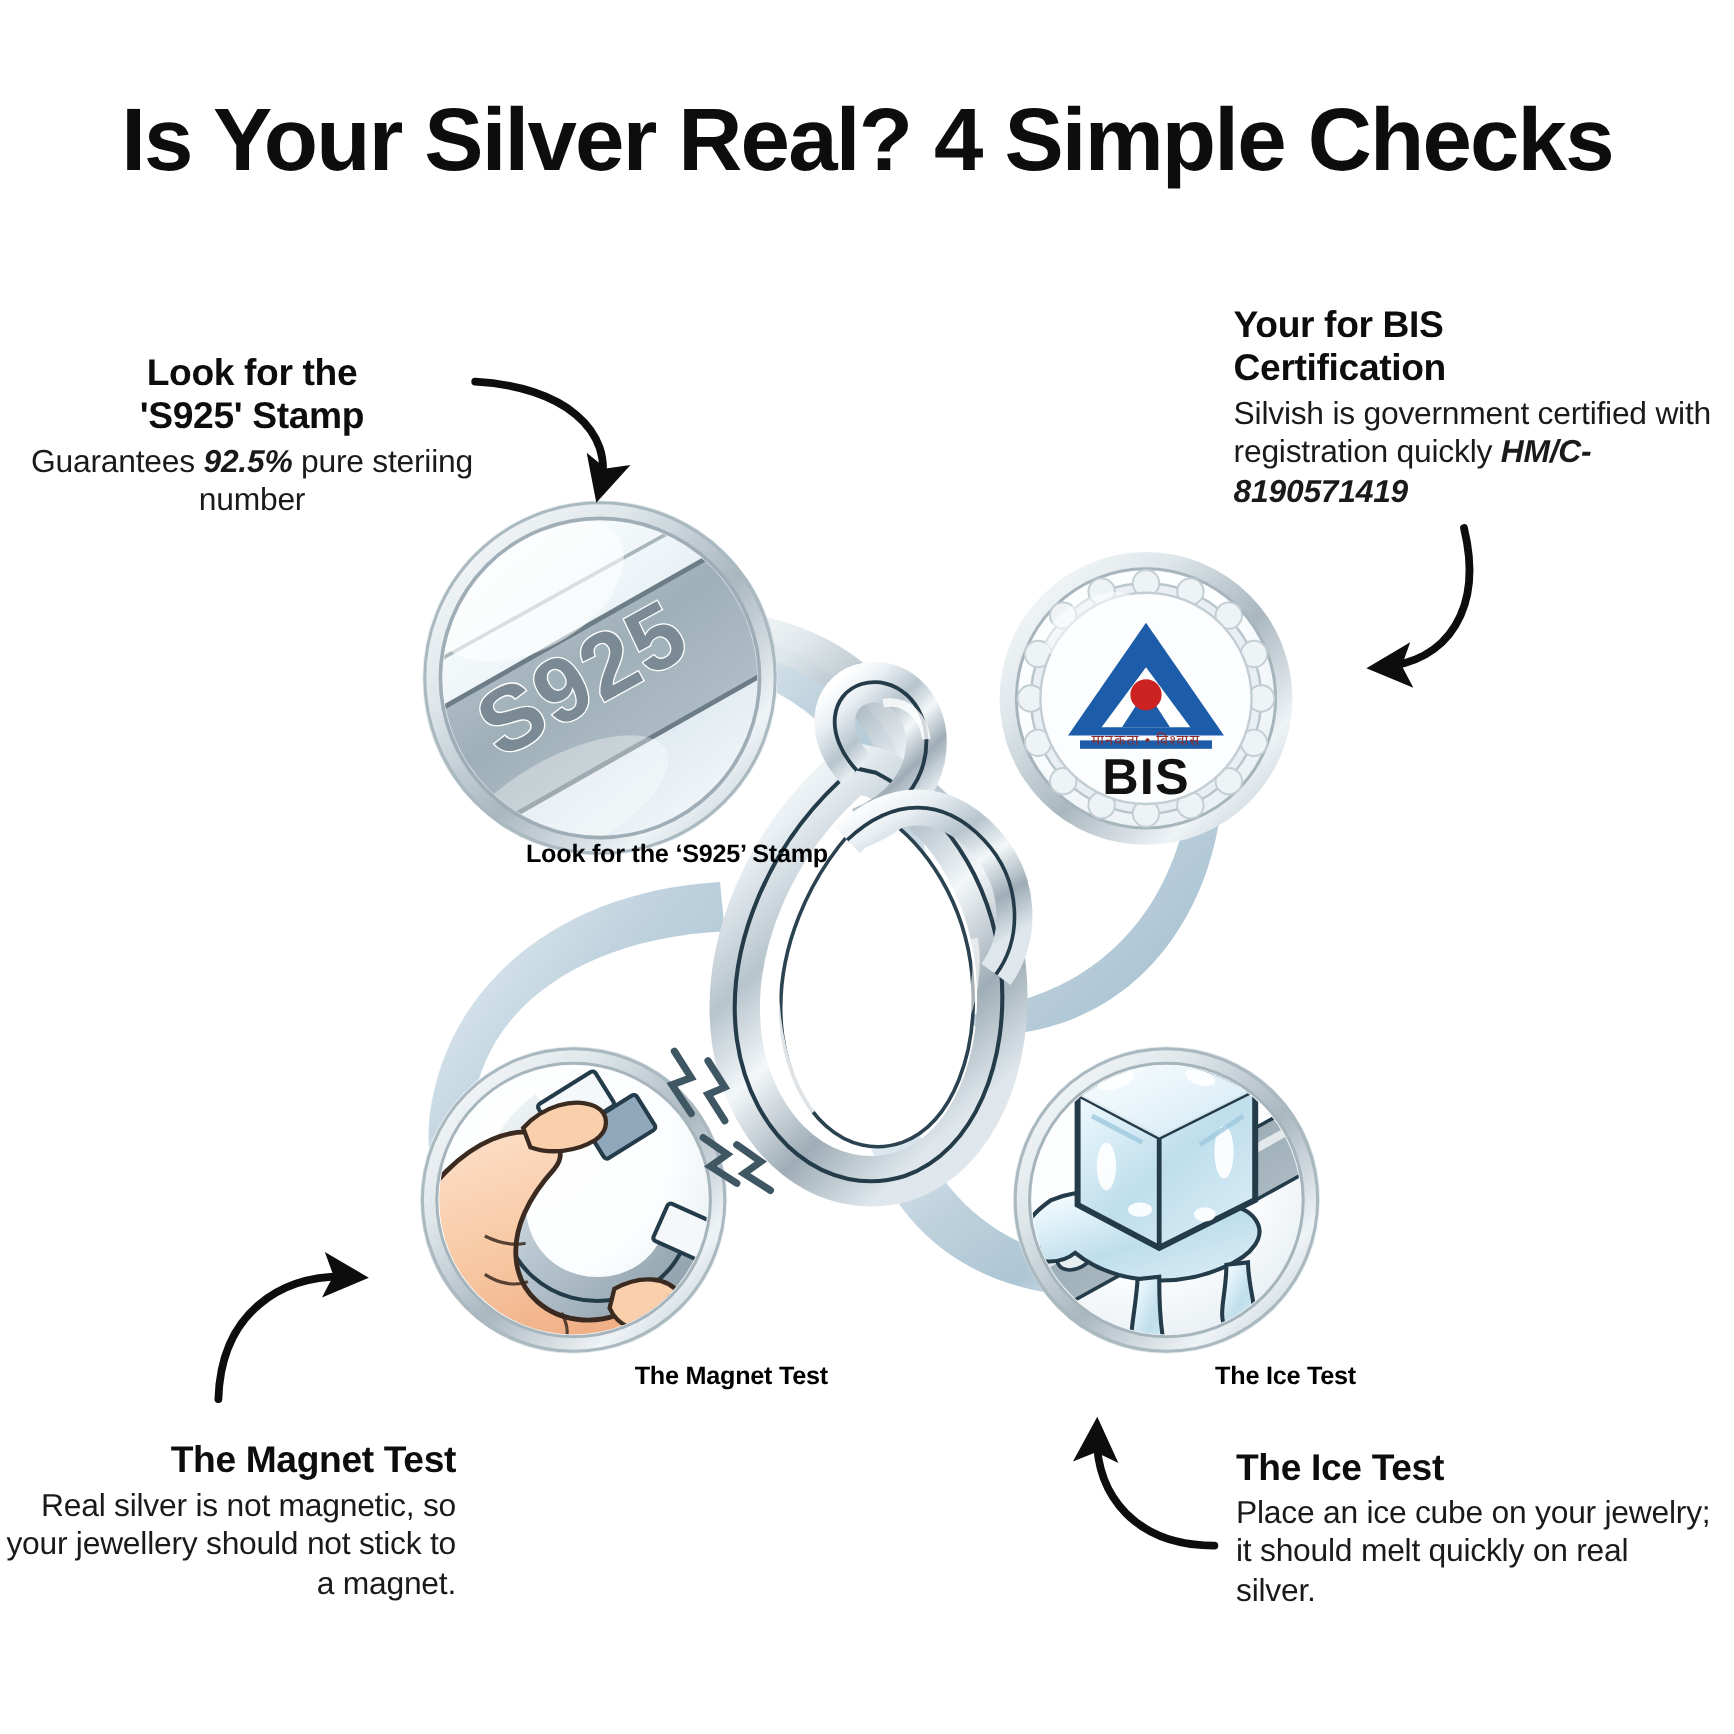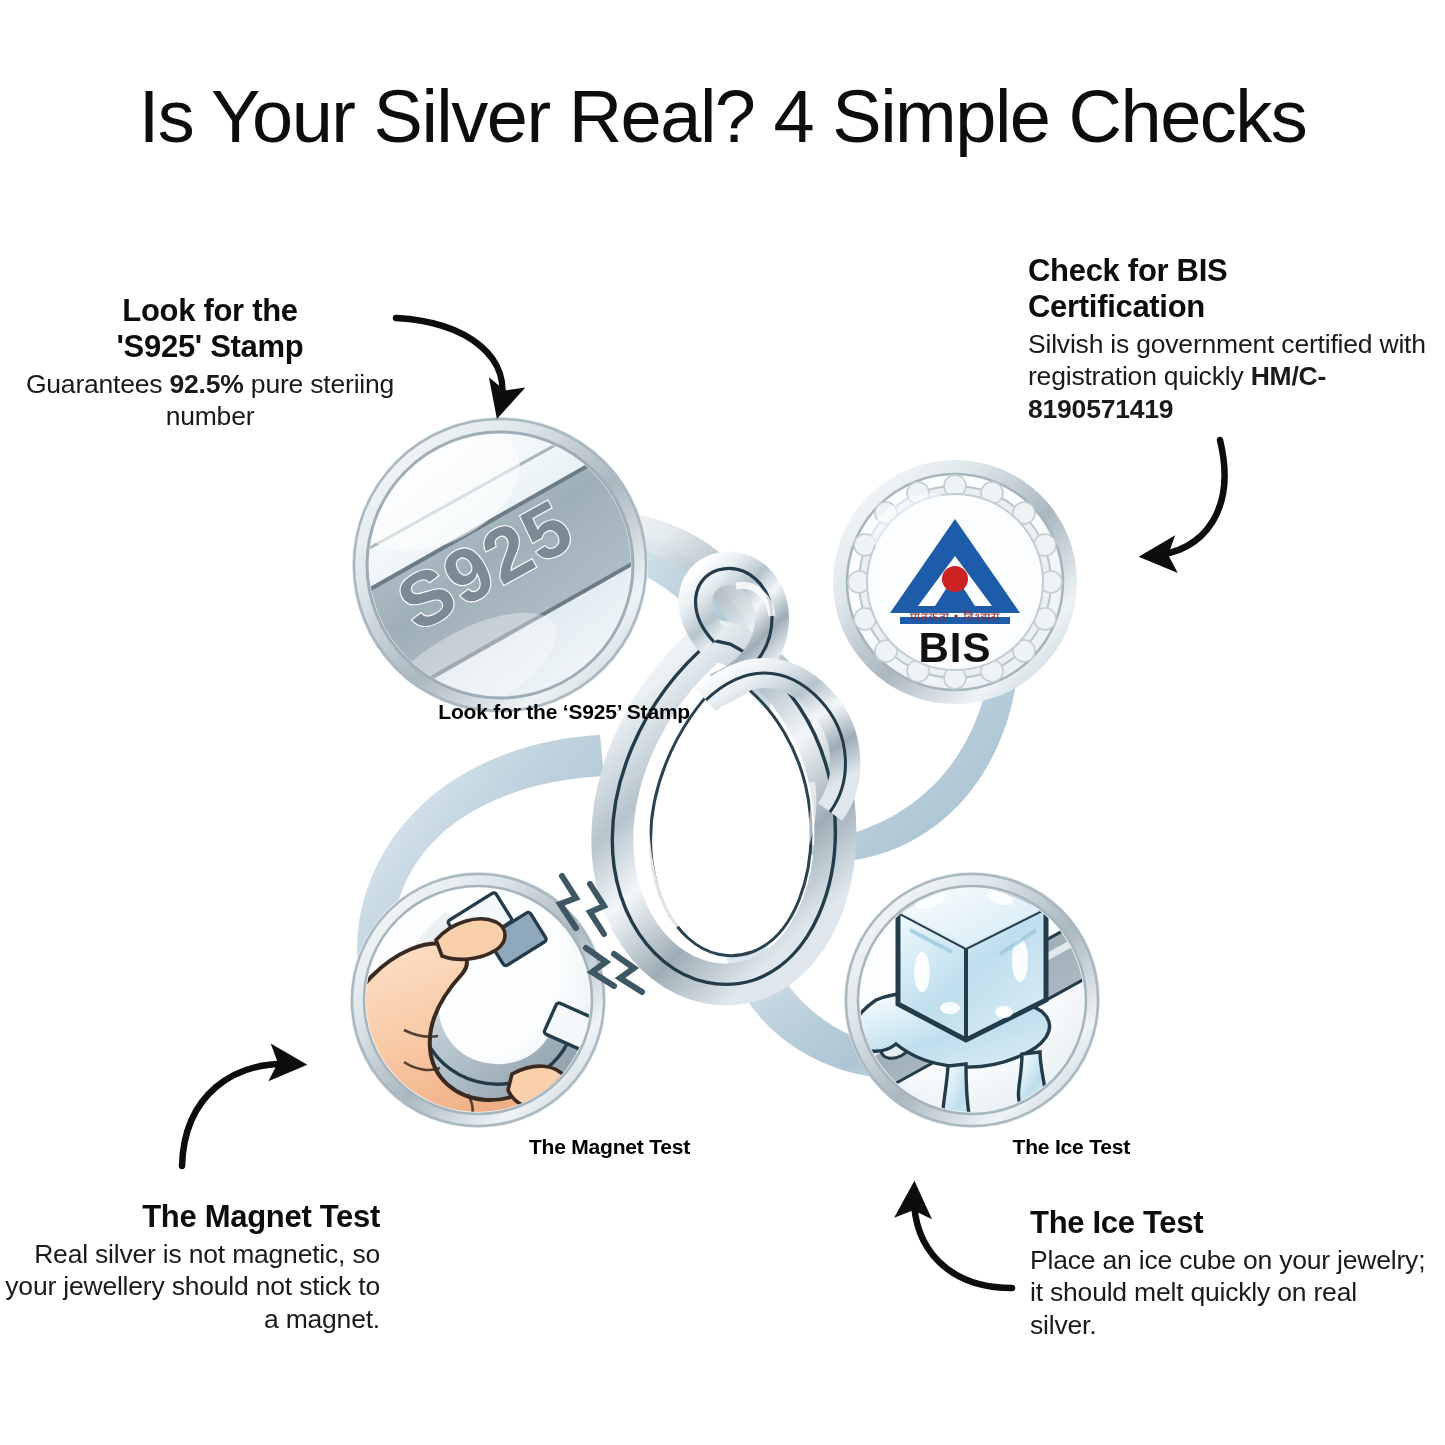--- a/index.html
+++ b/index.html
@@ -4,35 +4,35 @@
 <style>
   html,body{margin:0;padding:0;background:#ffffff;}
   body{width:1445px;height:1445px;position:relative;overflow:hidden;
        font-family:"Liberation Sans",sans-serif;color:#111111;}
 
   #stage{position:absolute;inset:0;}
 
   
   .title{
     position:absolute;top:78px;left:0;width:1445px;text-align:center;
-    font-size:74px;font-weight:normal;letter-spacing:-1.5px;
+    font-size:74px;font-weight:bold;letter-spacing:-1.5px;
     color:#0d0d0d;line-height:1.05;
   }
 
   
   .callout{position:absolute;}
   .callout .ct-head{
     font-size:31px;font-weight:bold;line-height:1.16;color:#0d0d0d;
     letter-spacing:-0.3px;
   }
   .callout .ct-body{
     font-size:26.5px;font-weight:400;line-height:1.22;color:#1a1a1a;
     letter-spacing:-0.2px;margin-top:3px;
   }
-  .callout .ct-body b{font-weight:bold;}
+  .callout .ct-body b{font-weight:bold;font-style:italic;}
 
   #callout-stamp{top:293px;left:25px;width:370px;text-align:center;}
   #callout-bis{top:253px;left:1028px;width:420px;text-align:left;}
   #callout-magnet{top:1199px;left:0px;width:380px;text-align:right;}
   #callout-ice{top:1205px;left:1030px;width:400px;text-align:left;}
 
   
   .caption{
     position:absolute;font-size:21px;font-weight:bold;color:#000000;
     letter-spacing:-0.2px;text-align:right;
@@ -333,21 +333,21 @@
   <div class="callout" id="callout-stamp">
     <div class="ct-head">
       <span>Look for the</span><br>
       <span>'S925' Stamp</span>
     </div>
     <div class="ct-body"><span>Guarantees </span><b>92.5%</b><span> pure steriing number</span></div>
   </div>
 
   <div class="callout" id="callout-bis">
     <div class="ct-head">
-      <span>Check for BIS</span><br>
+      <span>Your for BIS</span><br>
       <span>Certification</span>
     </div>
     <div class="ct-body"><span>Silvish is government certified with registration quickly </span><b>HM/C-8190571419</b></div>
   </div>
 
   <div class="callout" id="callout-magnet">
     <div class="ct-head">The Magnet Test</div>
     <div class="ct-body">Real silver is not magnetic, so your jewellery should not stick to a magnet.</div>
   </div>
 

